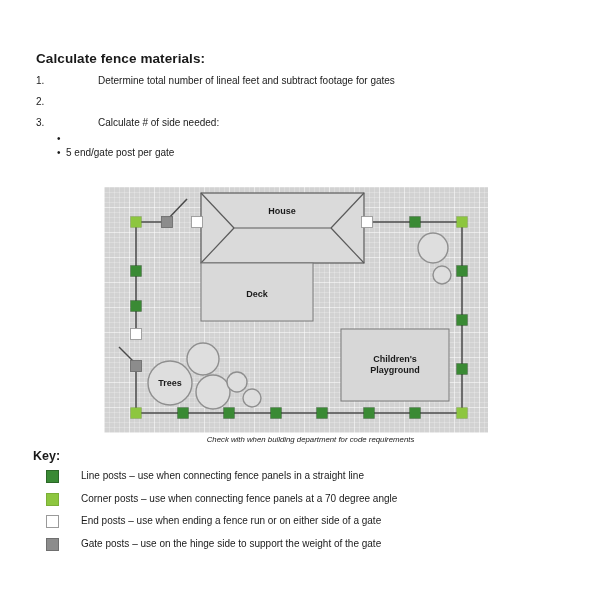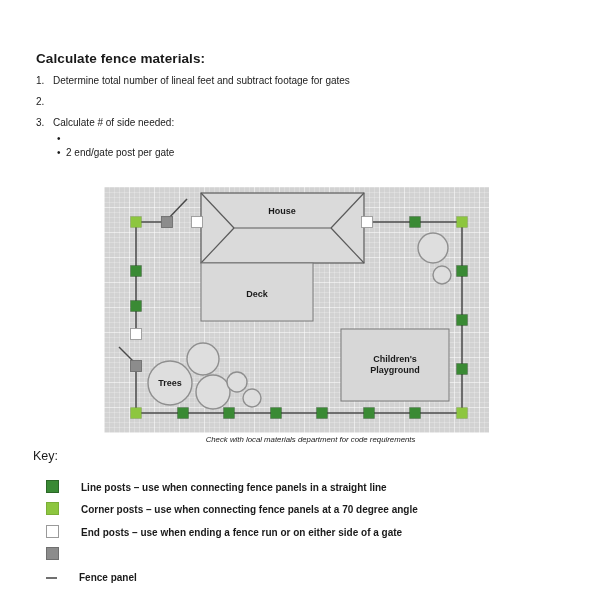--- a/index.html
+++ b/index.html
@@ -1,24 +1,24 @@
 <!DOCTYPE html>
 <html style="--line-post: #3a8a34; --corner-post: #8dc63f; --end-post: #ffffff; --gate-post: #8c8c8c; --fence-line: #4a4a4a; --grid-background: #d2d2d2;"><head>
 <meta charset="utf-8">
 <style>
   html, body { margin: 0; padding: 0; background: #ffffff; }
   body { font-family: "Liberation Sans", "DejaVu Sans", sans-serif; color: #1a1a1a; }
-  .page { position: relative; width: 612px; height: 612px; background: #ffffff; overflow: hidden; }
+  .page { position: relative; width: 488px; height: 612px; background: #ffffff; overflow: hidden; }
 
   
   .instructions { position: absolute; left: 36px; top: 51px; width: 548px; }
   .title { font-size: 13.5px; font-weight: bold; margin-bottom: 8px; letter-spacing: 0.1px; }
   .num-item { display: flex; font-size: 10px; line-height: 1.4; margin-bottom: 7px; }
   .num { width: 17px; flex: 0 0 17px; }
-  .itm-body { flex: 1; }
+  .itm-body { flex: 1; margin-left: 45px; }
   .bullets { margin-top: 1px; }
   .bullet-row { display: flex; font-size: 10px; line-height: 1.4; padding-left: 21px; }
   .bullet-char { width: 9px; flex: 0 0 9px; }
 
   
   .diagram {
     position: absolute; left: 104px; top: 187px; width: 385px; height: 246px;
     background-color: var(--grid-background, #d2d2d2);
     background-image:
       repeating-linear-gradient(0deg,  rgba(255,255,255,0.40) 0 1px, transparent 1px 25px),
@@ -40,22 +40,22 @@
   svg .post-gate   { fill: var(--gate-post, #8c8c8c);  stroke: #6f6f6f; stroke-width: 0.9; }
   svg .maplabel  { font-family: "Liberation Sans", "DejaVu Sans", sans-serif; font-size: 9px; font-weight: bold; fill: #1a1a1a; }
 
   .caption {
     position: absolute; left: 118px; top: 435px; width: 385px;
     text-align: center; font-size: 7.8px; font-style: italic; color: #1a1a1a;
   }
 
   
   .key { position: absolute; left: 33px; top: 449px; width: 560px; }
-  .key-heading { font-size: 12.5px; font-weight: normal; margin-bottom: 7px; }
-  .key-row { display: flex; align-items: flex-end; height: 22.5px; font-weight: bold; }
+  .key-heading { font-size: 12.5px; font-weight: bold; margin-bottom: 7px; }
+  .key-row { display: flex; align-items: flex-start; height: 22.5px; }
   .swatch { width: 11px; height: 11px; margin-left: 13px; margin-right: 22px; flex: 0 0 11px; }
   .swatch.sw-line   { background: var(--line-post, #3a8a34);  border: 1px solid rgba(0,0,0,0.25); }
   .swatch.sw-corner { background: var(--corner-post, #8dc63f); border: 1px solid rgba(0,0,0,0.12); }
   .swatch.sw-end    { background: var(--end-post, #ffffff);   border: 1px solid #9a9a9a; }
   .swatch.sw-gate   { background: var(--gate-post, #8c8c8c);  border: 1px solid #6f6f6f; }
   .swatch.sw-panel  { background: transparent; border: none; position: relative; }
   .swatch.sw-panel::after { content: ""; position: absolute; left: 0; top: 5px; width: 11px; height: 2px; background: #707070; }
   .key-label { font-size: 10px; }
 </style>
 </head>
@@ -81,21 +81,21 @@
     <div class="num-item" style="margin-bottom:2px;">
       <span class="num">3.</span>
       <span class="itm-body">Calculate # of side needed:</span>
     </div>
     <div class="bullets">
       <div class="bullet-row">
         <span class="bullet-char">•</span>
       </div>
       <div class="bullet-row">
         <span class="bullet-char">•</span>
-        <span>2 end/gate post per gate</span>
+        <span>5 end/gate post per gate</span>
       </div>
     </div>
   </div>
 
   <div class="diagram">
     <svg width="385" height="246" viewBox="0 0 385 246">
 
       <circle class="tree" cx="329" cy="61" r="15"></circle>
       <circle class="tree" cx="338" cy="88" r="9"></circle>
 
@@ -164,39 +164,36 @@
         <rect class="post-line" x="73.5" y="220.5" width="11" height="11"></rect>
         <rect class="post-line" x="119.5" y="220.5" width="11" height="11"></rect>
         <rect class="post-line" x="166.5" y="220.5" width="11" height="11"></rect>
         <rect class="post-line" x="212.5" y="220.5" width="11" height="11"></rect>
         <rect class="post-line" x="259.5" y="220.5" width="11" height="11"></rect>
         <rect class="post-line" x="305.5" y="220.5" width="11" height="11"></rect>
       </g>
     </svg>
   </div>
 
-  <div class="caption">Check with local materials department for code requirements</div>
+  <div class="caption">Check with when building department for code requirements</div>
 
   <div class="key">
     <div class="key-heading">Key:</div>
 
     <div class="key-row">
       <span class="swatch sw-line"></span>
       <span class="key-label">Line posts – use when connecting fence panels in a straight line</span>
     </div>
     <div class="key-row">
       <span class="swatch sw-corner"></span>
       <span class="key-label">Corner posts – use when connecting fence panels at a 70 degree angle</span>
     </div>
     <div class="key-row">
       <span class="swatch sw-end"></span>
       <span class="key-label">End posts – use when ending a fence run or on either side of a gate</span>
     </div>
     <div class="key-row">
       <span class="swatch sw-gate"></span>
-    </div>
-    <div class="key-row">
-      <span class="swatch sw-panel"></span>
-      <span class="key-label">Fence panel</span>
+      <span class="key-label">Gate posts – use on the hinge side to support the weight of the gate</span>
     </div>
   </div>
 
 </div>
 
 </body></html>

